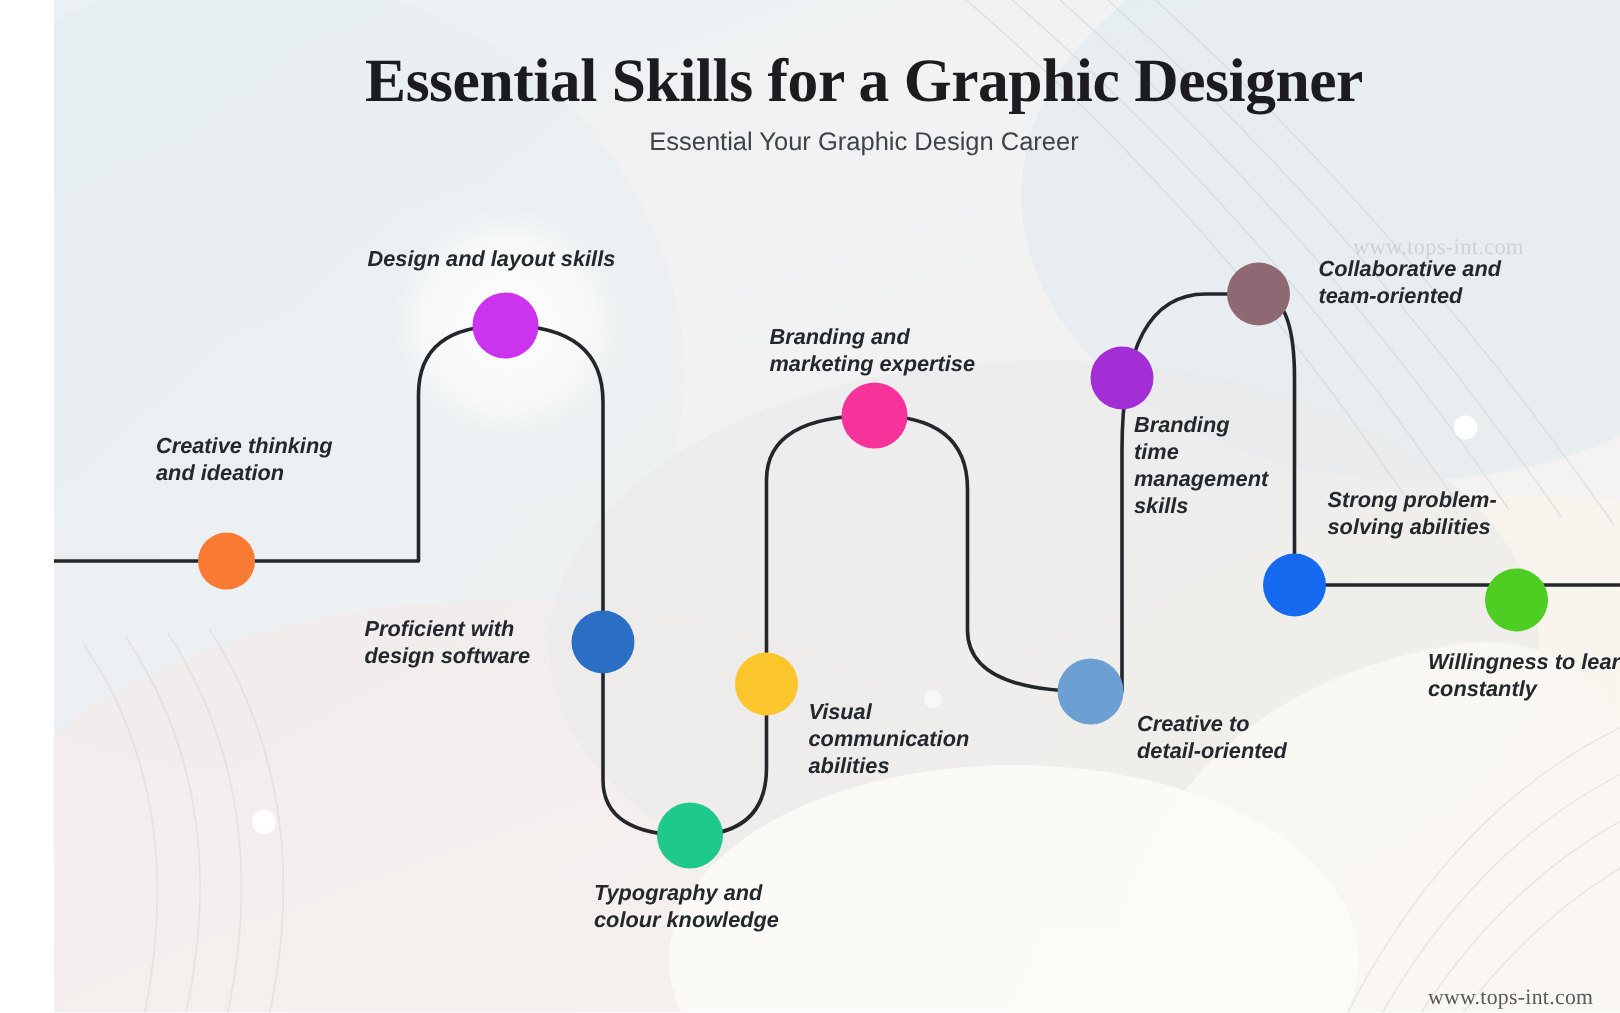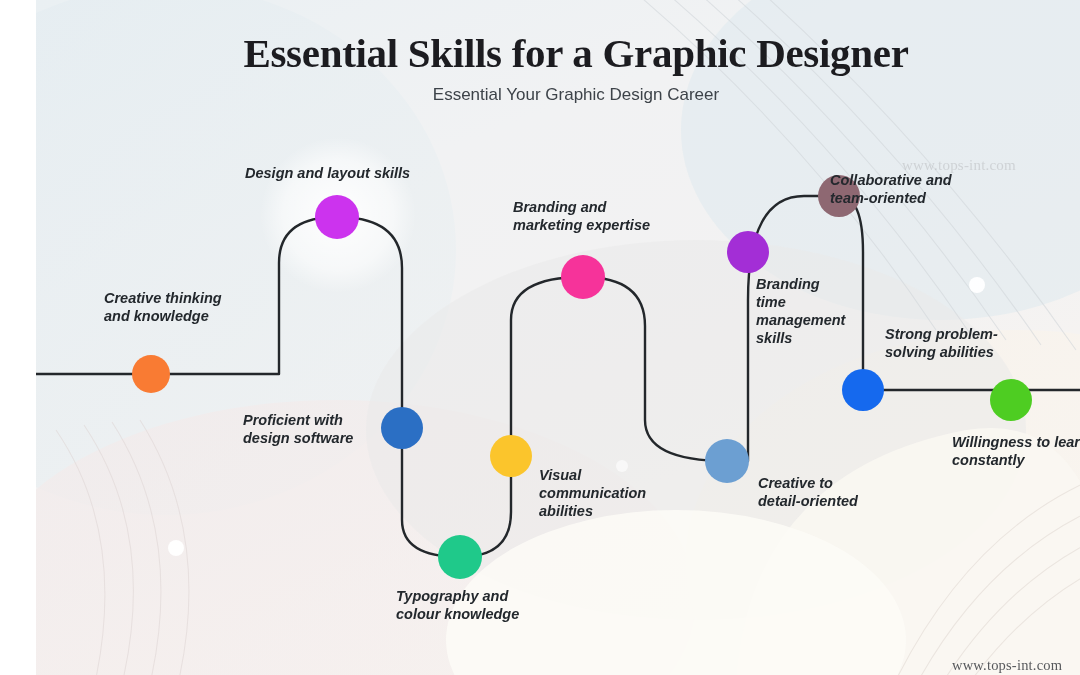--- a/index.html
+++ b/index.html
@@ -151,46 +151,46 @@
   </svg>
 
   <div class="header">
     <h1 class="title">Essential Skills for a Graphic Designer</h1>
     <p class="subtitle">Essential Your Graphic Design Career</p>
   </div>
 
   <div id="nodes-layer">
       <div class="node-dot" style="left: 96px; top: 355px; width: 38px; height: 38px; background: rgb(249, 123, 51);"></div>
       <div class="node-label" style="left: 68px; top: 289px;">Creative thinking
-and knowledge</div>
+and ideation</div>
       <div class="node-dot" style="left: 279px; top: 195px; width: 44px; height: 44px; background: rgb(204, 51, 238);"></div>
       <div class="node-label" style="left: 209px; top: 164px;">Design and layout skills</div>
       <div class="node-dot" style="left: 345px; top: 407px; width: 42px; height: 42px; background: rgb(43, 111, 196);"></div>
       <div class="node-label" style="left: 207px; top: 411px;">Proficient with
 design software</div>
       <div class="node-dot" style="left: 402px; top: 535px; width: 44px; height: 44px; background: rgb(31, 201, 138);"></div>
       <div class="node-label" style="left: 360px; top: 587px;">Typography and
 colour knowledge</div>
       <div class="node-dot" style="left: 454px; top: 435px; width: 42px; height: 42px; background: rgb(251, 197, 44);"></div>
       <div class="node-label" style="left: 503px; top: 466px;">Visual
 communication
 abilities</div>
       <div class="node-dot" style="left: 525px; top: 255px; width: 44px; height: 44px; background: rgb(246, 51, 154);"></div>
-      <div class="node-label" style="left: 477px; top: 198px;">Branding and
+      <div class="node-label" style="left: 477px; top: 216px;">Branding and
 marketing expertise</div>
       <div class="node-dot" style="left: 669px; top: 439px; width: 44px; height: 44px; background: rgb(108, 159, 210);"></div>
       <div class="node-label" style="left: 722px; top: 474px;">Creative to
 detail-oriented</div>
       <div class="node-dot" style="left: 691px; top: 231px; width: 42px; height: 42px; background: rgb(163, 46, 214);"></div>
       <div class="node-label" style="left: 720px; top: 275px;">Branding
 time
 management
 skills</div>
       <div class="node-dot" style="left: 782px; top: 175px; width: 42px; height: 42px; background: rgb(142, 104, 114);"></div>
-      <div class="node-label" style="left: 794px; top: 171px;">Collaborative and
+      <div class="node-label" style="left: 843px; top: 171px;">Collaborative and
 team-oriented</div>
       <div class="node-dot" style="left: 806px; top: 369px; width: 42px; height: 42px; background: rgb(21, 105, 238);"></div>
       <div class="node-label" style="left: 849px; top: 325px;">Strong problem-
 solving abilities</div>
       <div class="node-dot" style="left: 954px; top: 379px; width: 42px; height: 42px; background: rgb(78, 205, 34);"></div>
       <div class="node-label" style="left: 916px; top: 433px;">Willingness to learn
 constantly</div>
     </div>
 
   <div class="watermark faint" style="left:866px; top:157px;">www.tops-int.com</div>

